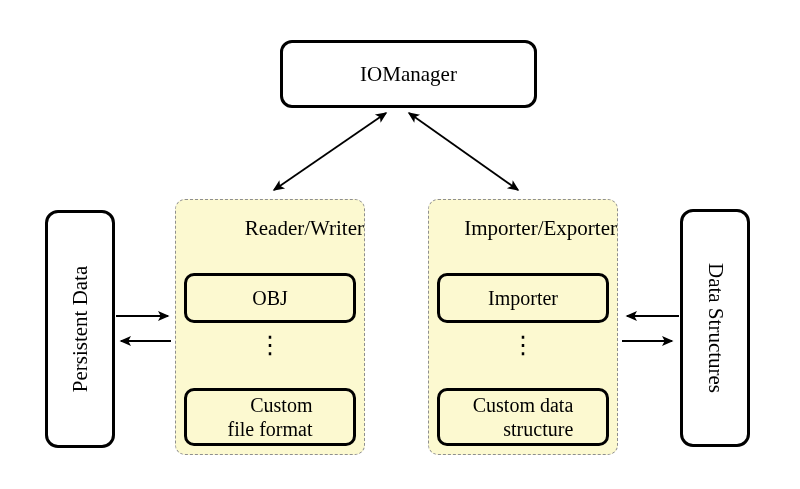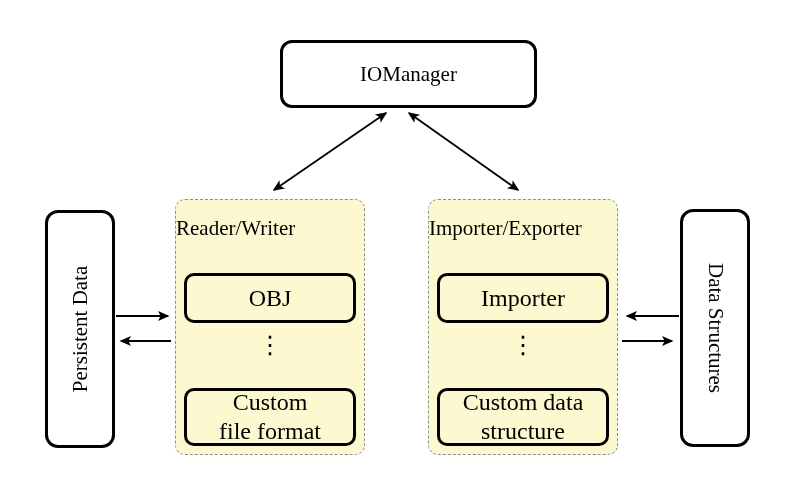--- a/index.html
+++ b/index.html
@@ -54,39 +54,39 @@
   .group {
     position: absolute;
     width: 190px;
     height: 256px;
     background: var(--group-fill);
     border: 1.6px dashed var(--group-border);
     border-radius: 10px;
   }
   .group-title {
     padding-top: 16px;
-    text-align: left;
+    text-align: right;
     font-size: 21px;
   }
   .inner-box {
     position: absolute;
     left: 8px; right: 8px;
     border: 3px solid var(--node-border);
     border-radius: 10px;
     background: transparent;
     display: flex;
     align-items: center;
     justify-content: center;
   }
   .inner-box.top-item { top: 73px; height: 50px; }
   .inner-box.bottom-item { top: 188px; height: 58px; }
   .inner-label {
-    font-size: 24px;
+    font-size: 20px;
     line-height: 1.2;
-    text-align: center;
+    text-align: right;
     white-space: pre-line;
   }
   .dots {
     position: absolute;
     left: 0; right: 0;
     top: 133px;
     text-align: center;
     font-size: 24px;
     line-height: 1;
   }

